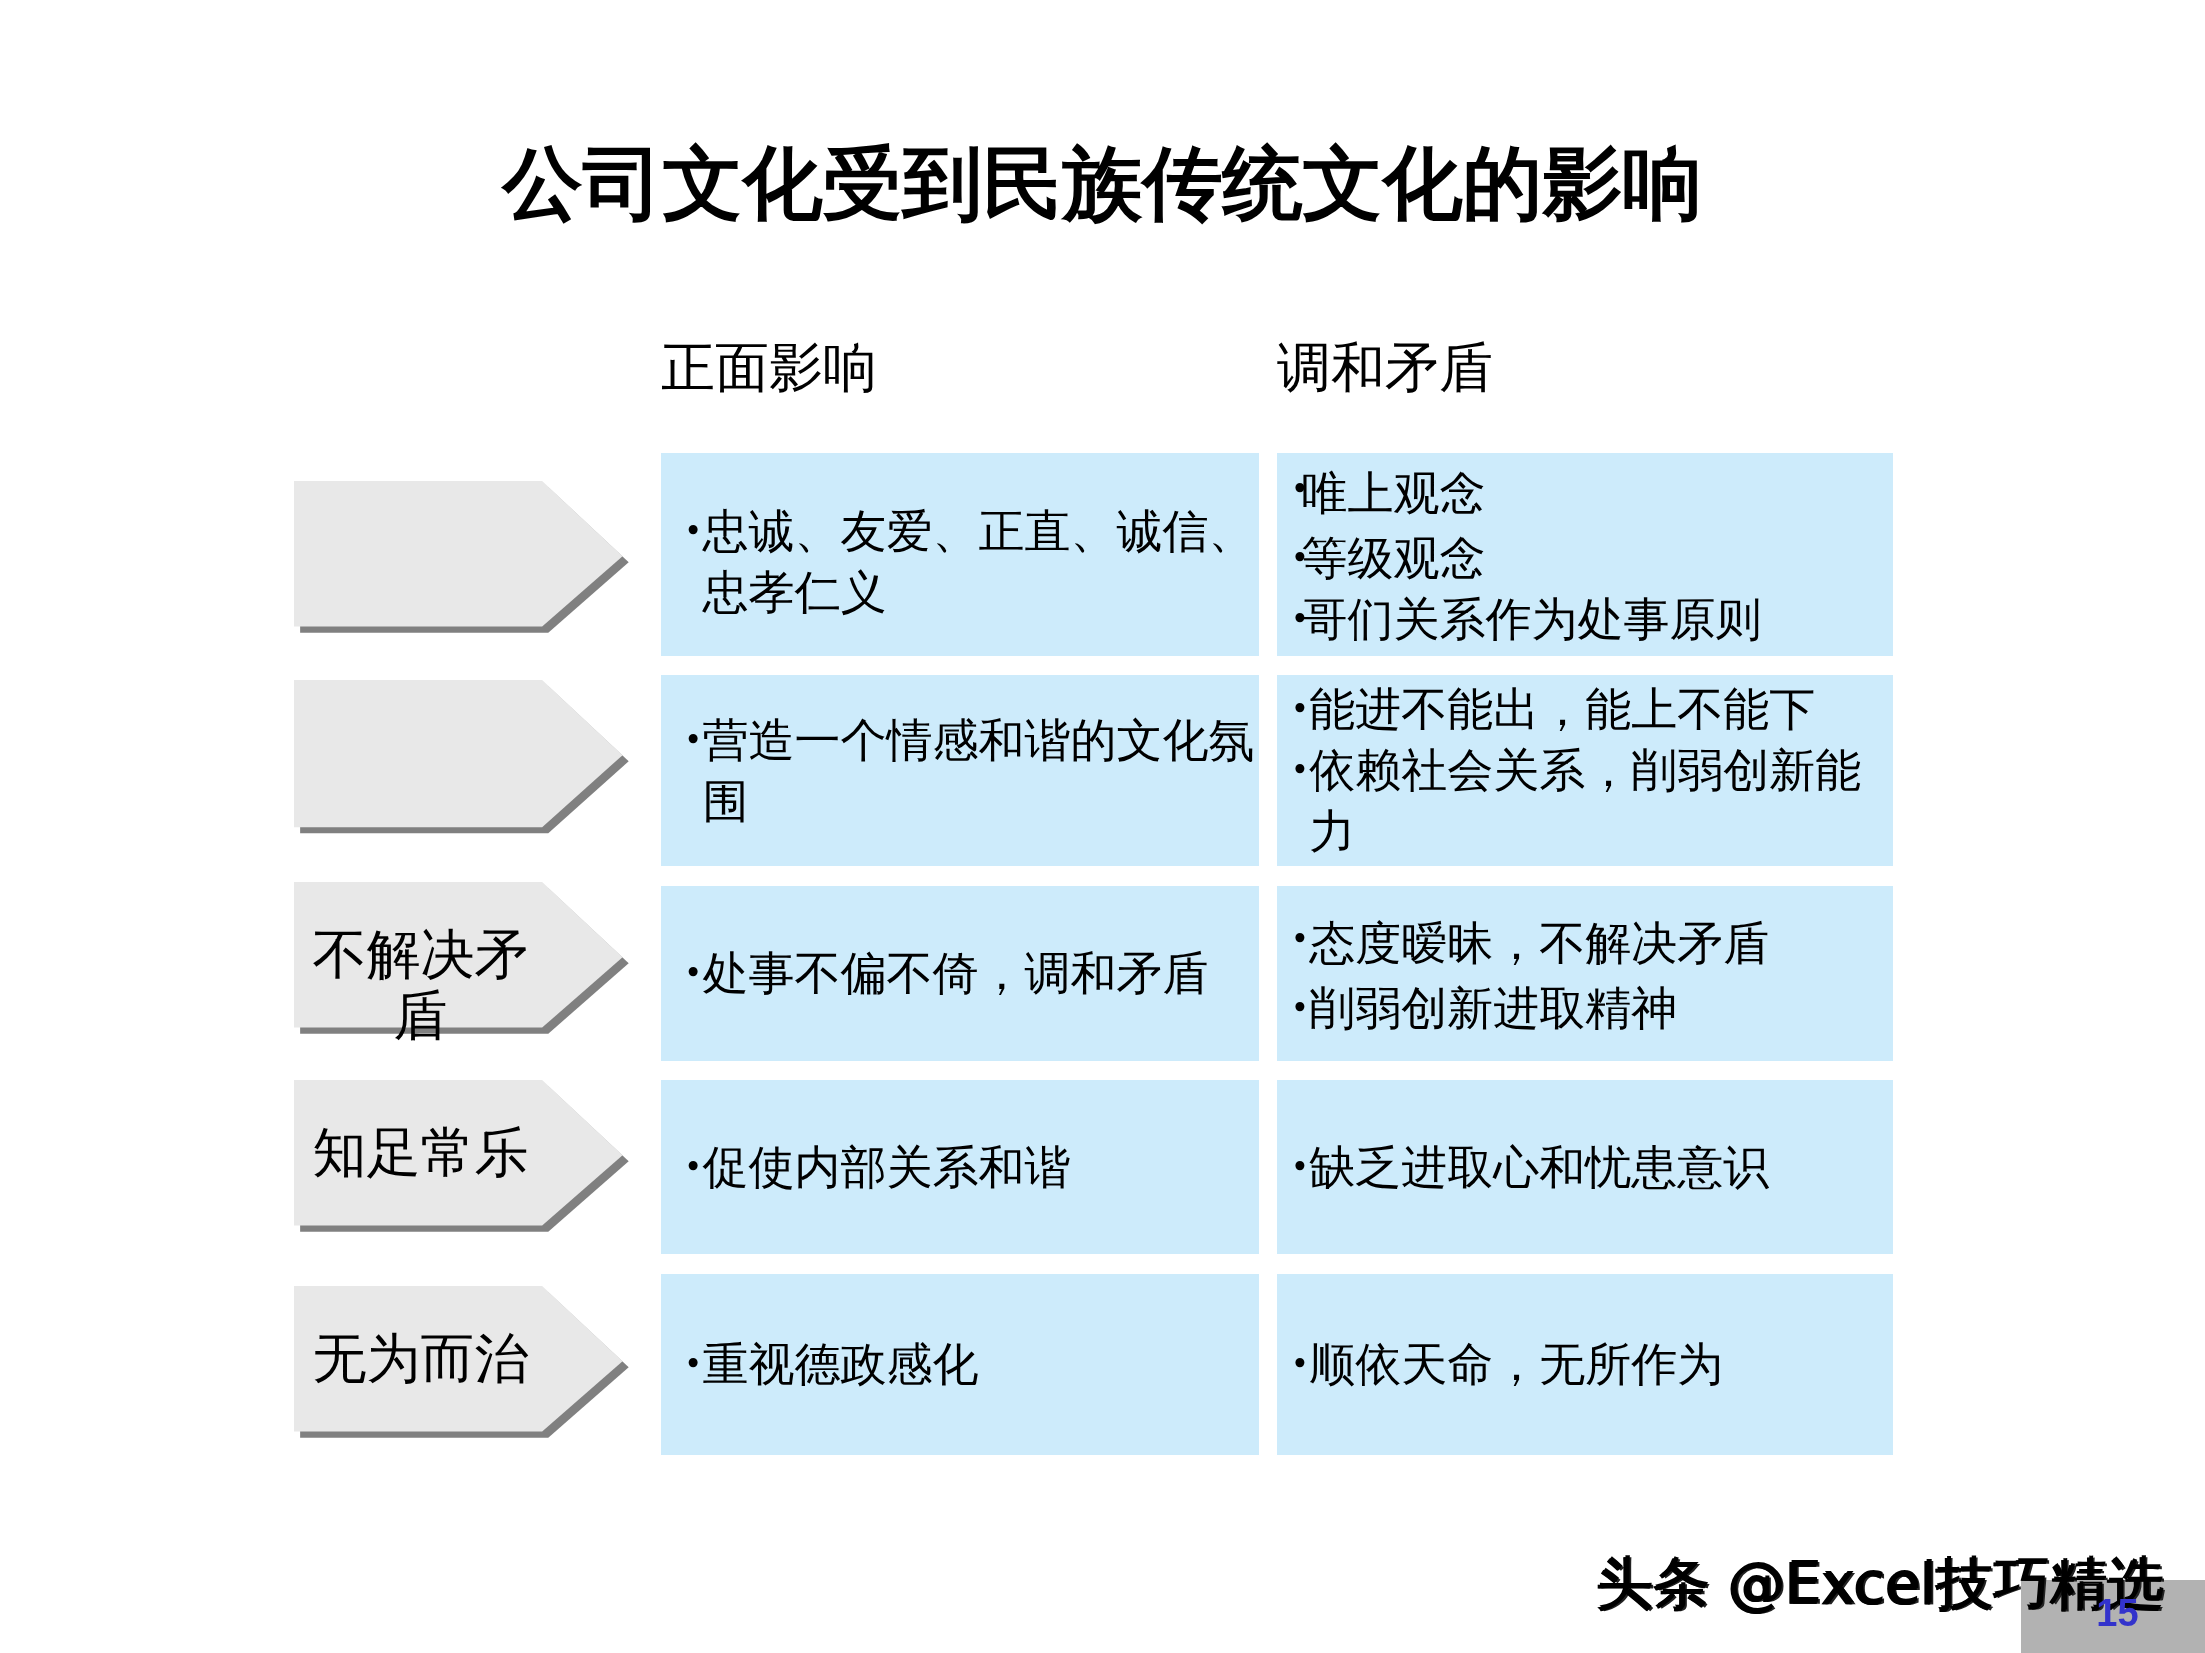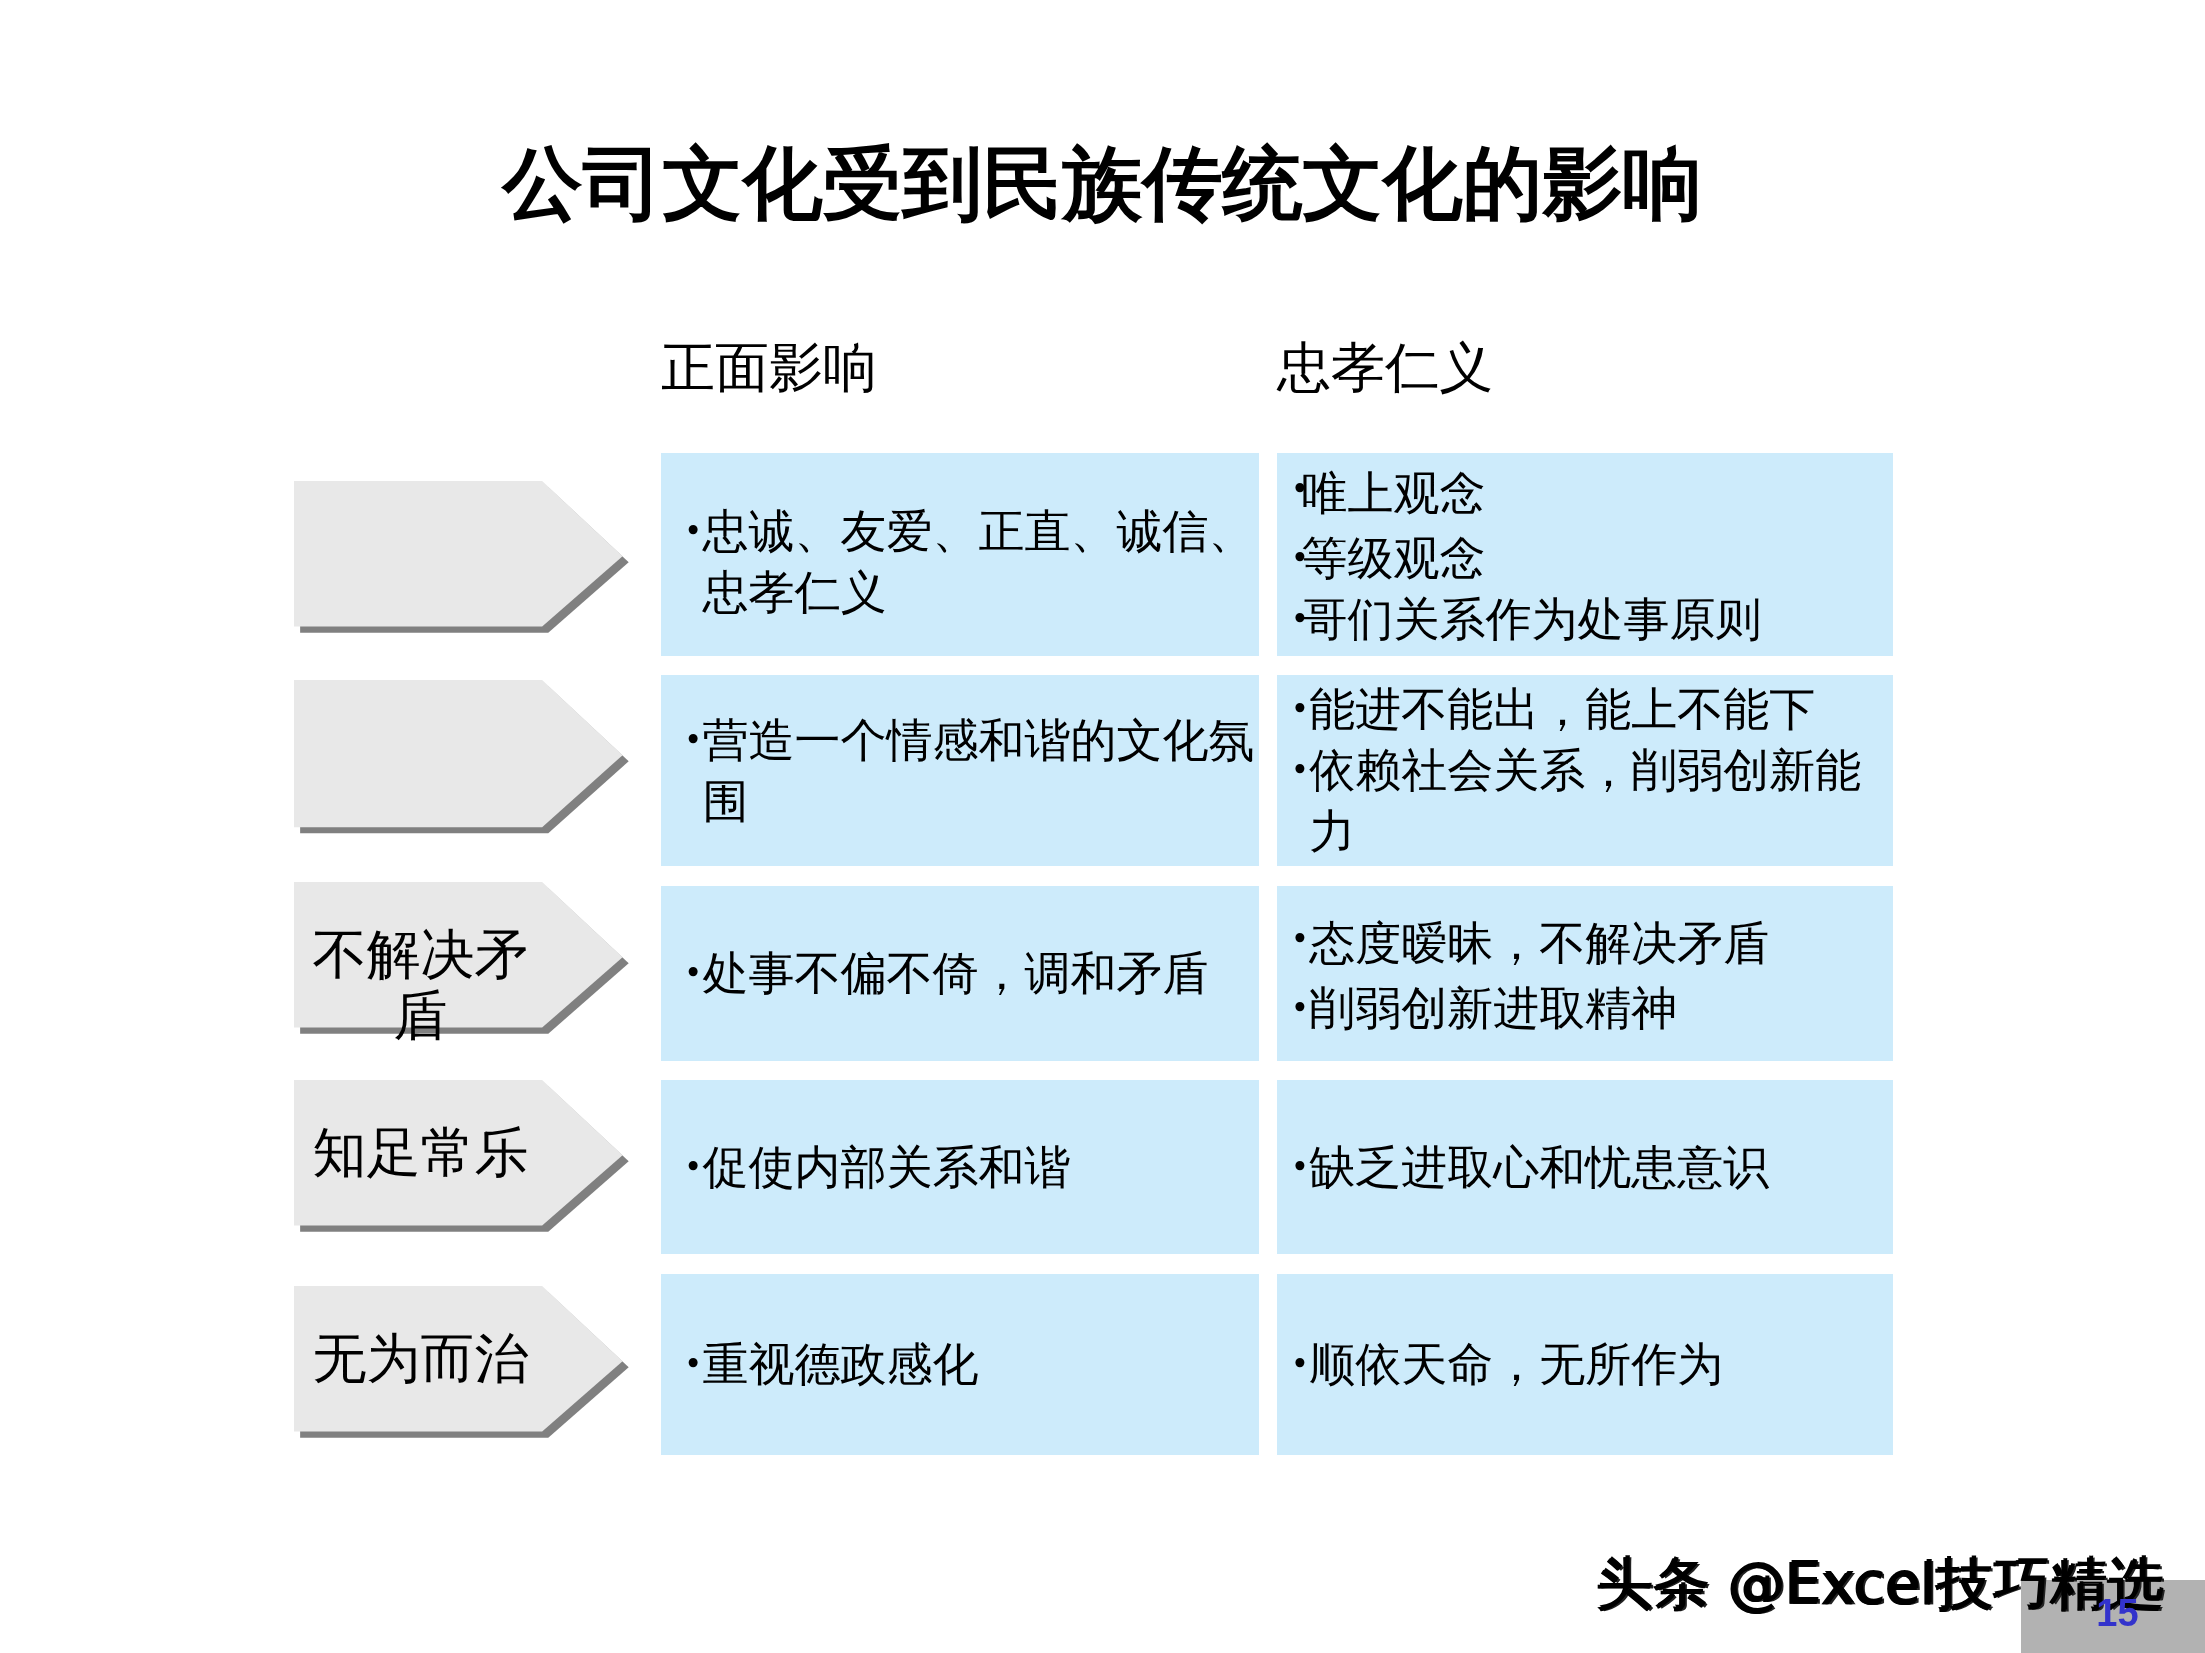--- a/index.html
+++ b/index.html
@@ -33,21 +33,21 @@
   .page-num { position:absolute; left:2087px; top:1594px; width:61px; text-align:center;
               font-family:"Liberation Sans", sans-serif; font-weight:bold; font-size:38px;
               line-height:38px; color:#3333cc; z-index:4; }
 </style>
 </head>
 <body>
 
 <div class="title">公司文化受到民族传统文化的影响</div>
 
 <div class="col-head pos">正面影响</div>
-<div class="col-head neg">忠孝仁义</div>
+<div class="col-head neg">调和矛盾</div>
 
 <div>
   <div class="arrow" style="top:481px;height:153px;">
     <svg width="337" height="161" viewBox="0 0 440 210">
       <polygon points="8,8 332,8 437,106 332,198 8,198" fill="#808080"></polygon>
       <polygon points="0,0 324,0 429,98 324,190 0,190" fill="#e8e8e8"></polygon>
     </svg>
   </div>
   <div class="cell pos" style="top:453px;height:203px;justify-content:flex-start;padding-top:43px;">
     <div class="bullet">

